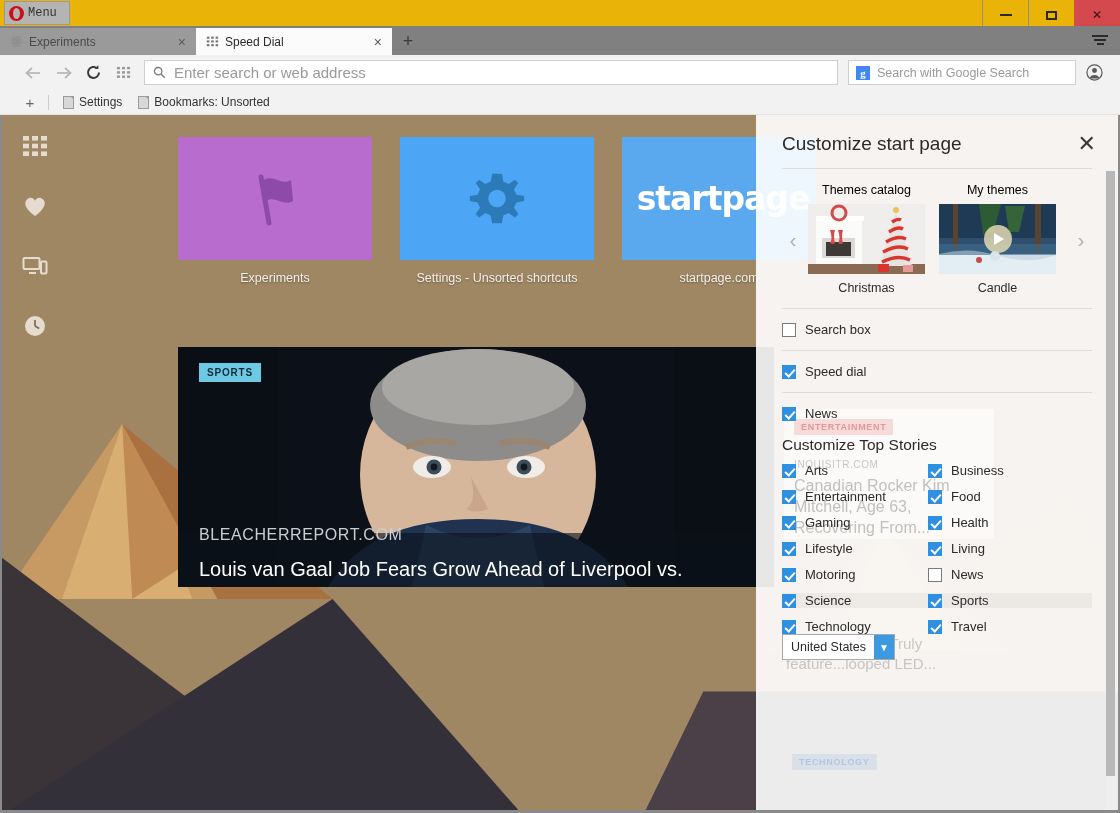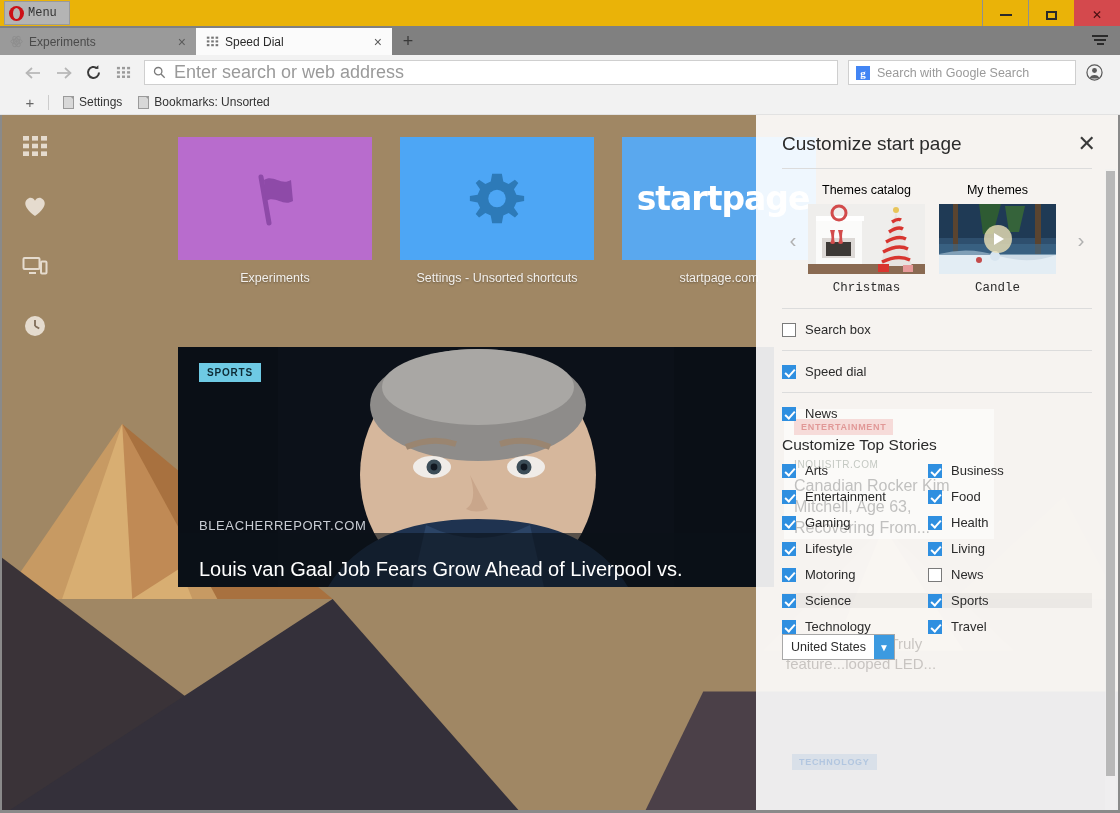--- a/index.html
+++ b/index.html
@@ -101,21 +101,21 @@
     width: 30px; height: 30px; flex: 0 0 30px;
     display: flex; align-items: center; justify-content: center;
   }
   .arrow-svg { width: 19px; height: 14px; }
   #urlbar {
     flex: 1; height: 25px; margin-left: 6px;
     background: #fff; border: 1px solid #cfcfcf;
     display: flex; align-items: center; gap: 8px;
     padding: 0 8px;
   }
-  #urlbar-text { font-size: 18px; color: #9a9a9a; }
+  #urlbar-text { font-size: 15px; color: #9a9a9a; }
   #searchbar {
     width: 228px; height: 25px; margin-left: 10px;
     background: #fff; border: 1px solid #cfcfcf;
     display: flex; align-items: center; gap: 7px;
     padding: 0 7px;
   }
   #g-icon {
     width: 14px; height: 14px; background: #4285f4;
     color: #fff; font-size: 11px; font-weight: bold;
     display: flex; align-items: center; justify-content: center;
@@ -206,22 +206,22 @@
     background: #111821; overflow: hidden;
   }
   #news-photo { position: absolute; inset: 0; }
   #news-badge {
     position: absolute; left: 21px; top: 16px;
     background: #6ecae4; color: #0d2b35;
     font-size: 10px; font-weight: bold; letter-spacing: .8px;
     padding: 4px 8px;
   }
   #news-source {
-    position: absolute; left: 21px; bottom: 54px;
-    font-size: 13px; letter-spacing: .6px; color: #c9cdd4;
+    position: absolute; left: 21px; bottom: 43px;
+    font-size: 16px; letter-spacing: .6px; color: #c9cdd4;
   }
   #news-title {
     position: absolute; left: 21px; bottom: 6px; right: 10px;
     font-size: 20px; color: #fff; white-space: nowrap;
   }
 
   
   #panel {
     position: absolute; right: 0; top: 0; bottom: 0; width: 362px;
     background: rgba(255,255,255,.90);
@@ -300,21 +300,21 @@
   .theme-head {
     font-size: 12.5px; color: #000000;
     text-align: center; margin-bottom: 7px; white-space: nowrap;
   }
   .theme-thumb {
     width: 117px; height: 70px; position: relative; overflow: hidden;
     background: #ddd;
   }
   .theme-name {
     font-size: 12.5px; color: #2b2b2b;
-    text-align: center; margin-top: 7px; font-family: Liberation Mono, monospace;
+    text-align: center; margin-top: 7px;
   }
   #play-badge {
     position: absolute; left: 50%; top: 50%;
     transform: translate(-50%,-50%);
     width: 28px; height: 28px; border-radius: 50%;
     background: rgba(232,222,180,.82);
     display: flex; align-items: center; justify-content: center;
   }
   #play-badge::after {
     content: ""; border-style: solid; border-width: 6px 0 6px 10px;

